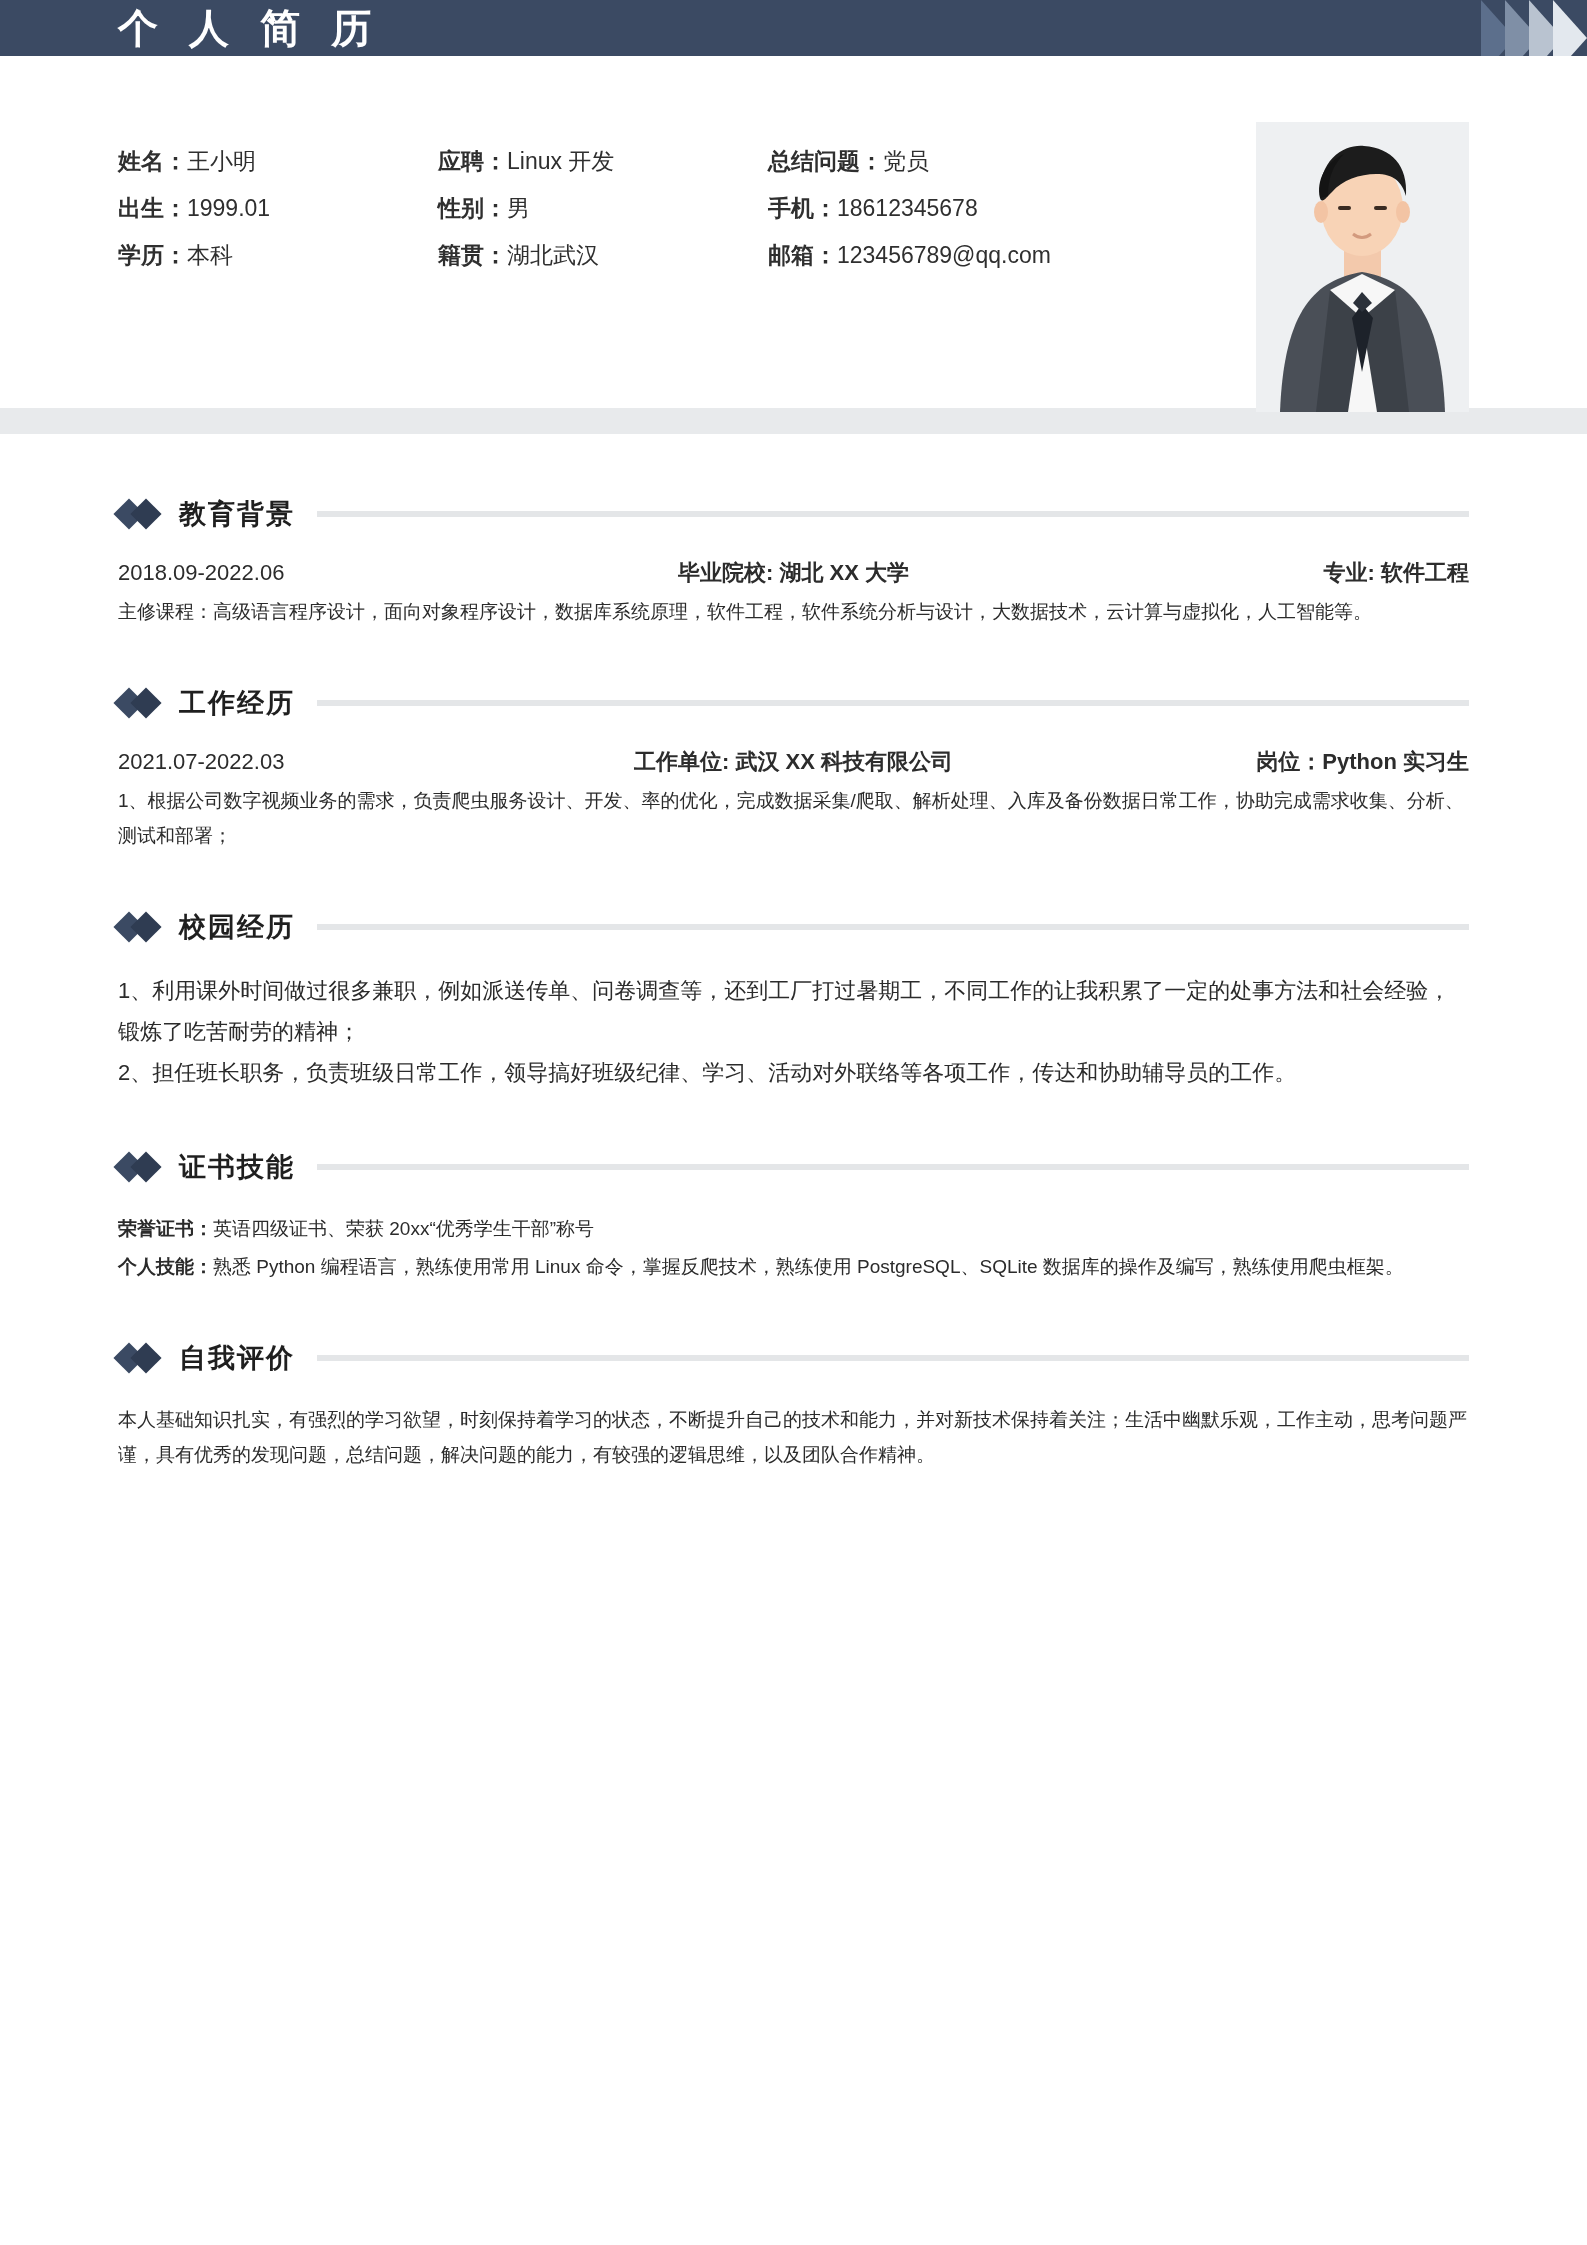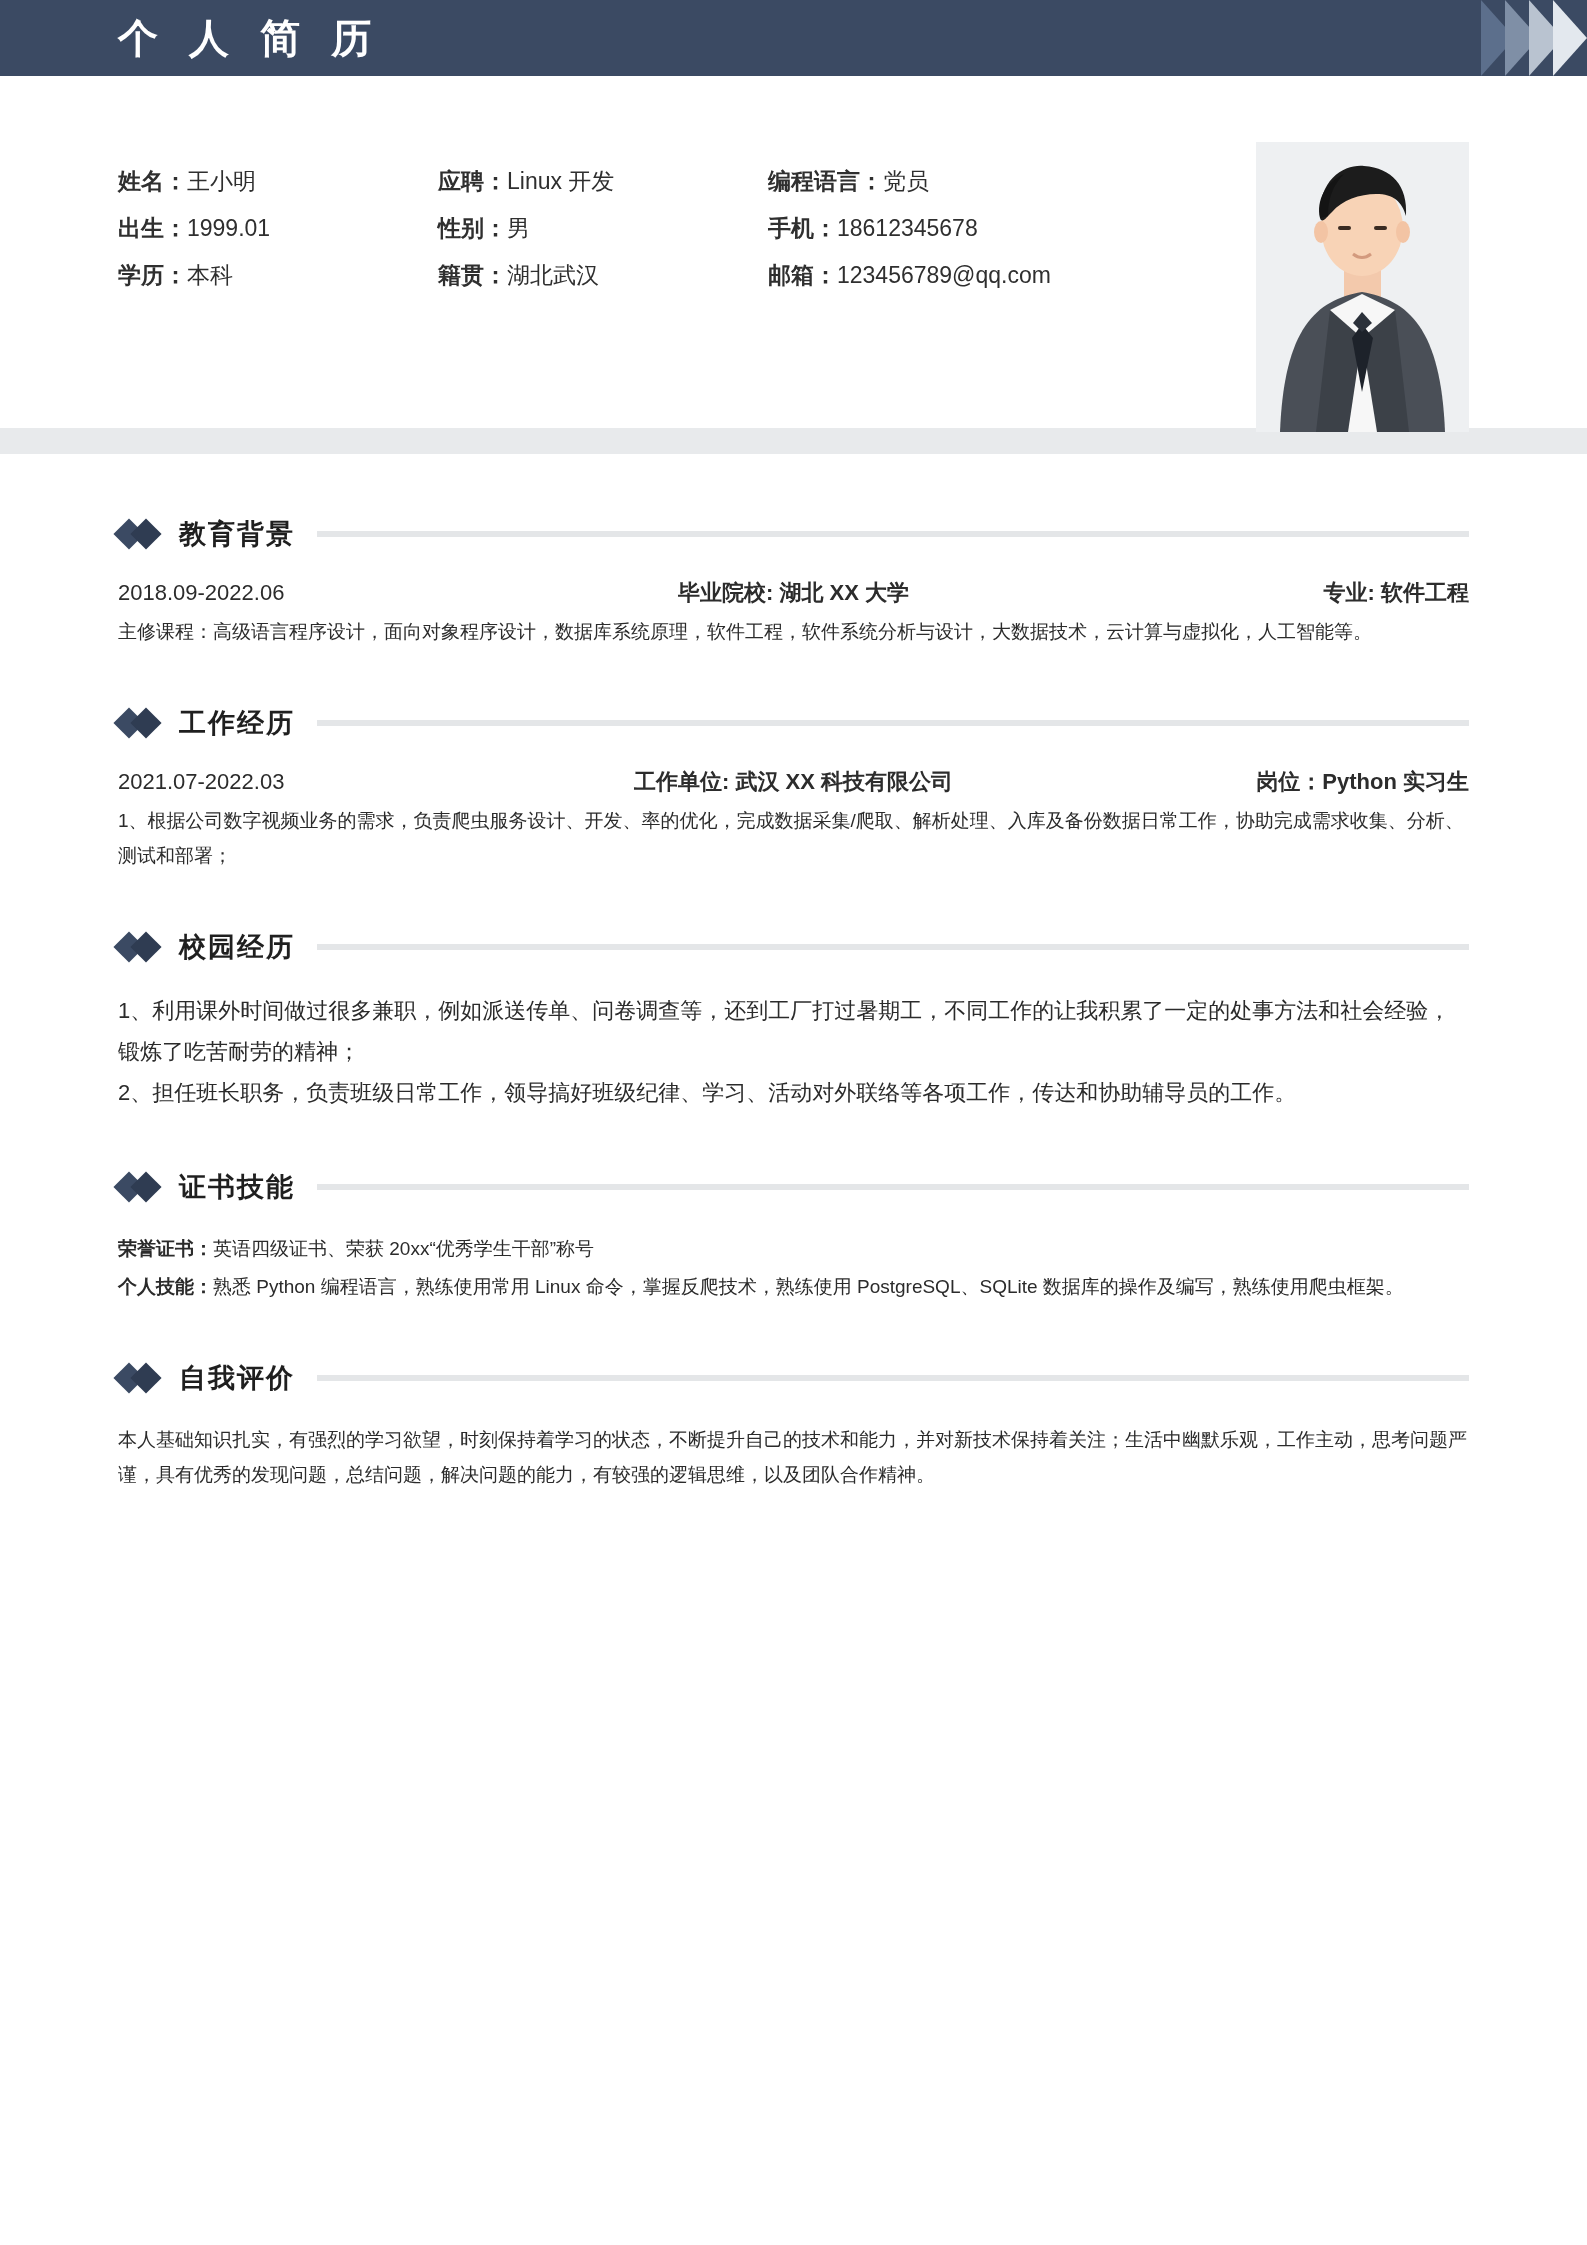--- a/index.html
+++ b/index.html
@@ -9,21 +9,21 @@
     height: 2245px;
     background: #ffffff;
     font-family: "Liberation Sans", sans-serif;
     color: #2c2c2c;
     overflow: hidden;
   }
 
   
   .header {
     position: relative;
-    height: 76px;
+    height: 56px;
     background: #3b4a63;
     display: flex;
     align-items: center;
     overflow: hidden;
   }
   .header-title {
     margin-left: 118px;
     font-size: 40px;
     font-weight: bold;
     color: #ffffff;
@@ -151,21 +151,21 @@
 
 <div class="basic">
   <div class="info-grid">
     <div class="info-item">
       <span class="info-label">姓名：</span><span class="info-value">王小明</span>
     </div>
     <div class="info-item">
       <span class="info-label">应聘：</span><span class="info-value">Linux 开发</span>
     </div>
     <div class="info-item">
-      <span class="info-label">编程语言：</span><span class="info-value">党员</span>
+      <span class="info-label">总结问题：</span><span class="info-value">党员</span>
     </div>
 
     <div class="info-item">
       <span class="info-label">出生：</span><span class="info-value">1999.01</span>
     </div>
     <div class="info-item">
       <span class="info-label">性别：</span><span class="info-value">男</span>
     </div>
     <div class="info-item">
       <span class="info-label">手机：</span><span class="info-value">18612345678</span>

